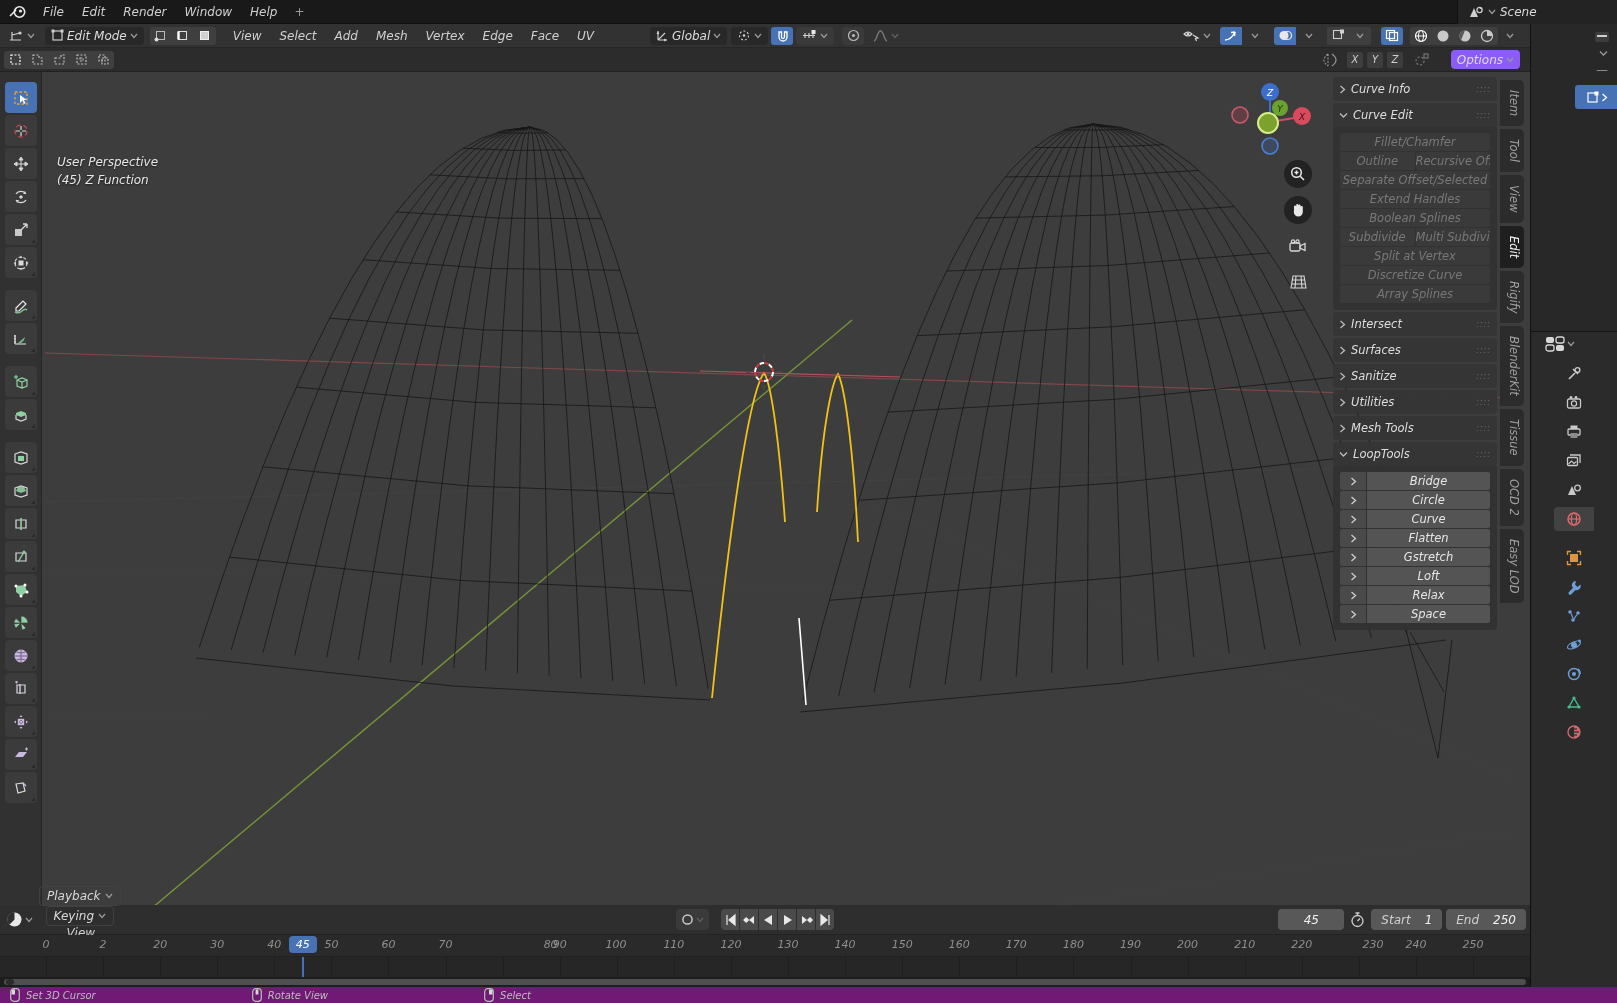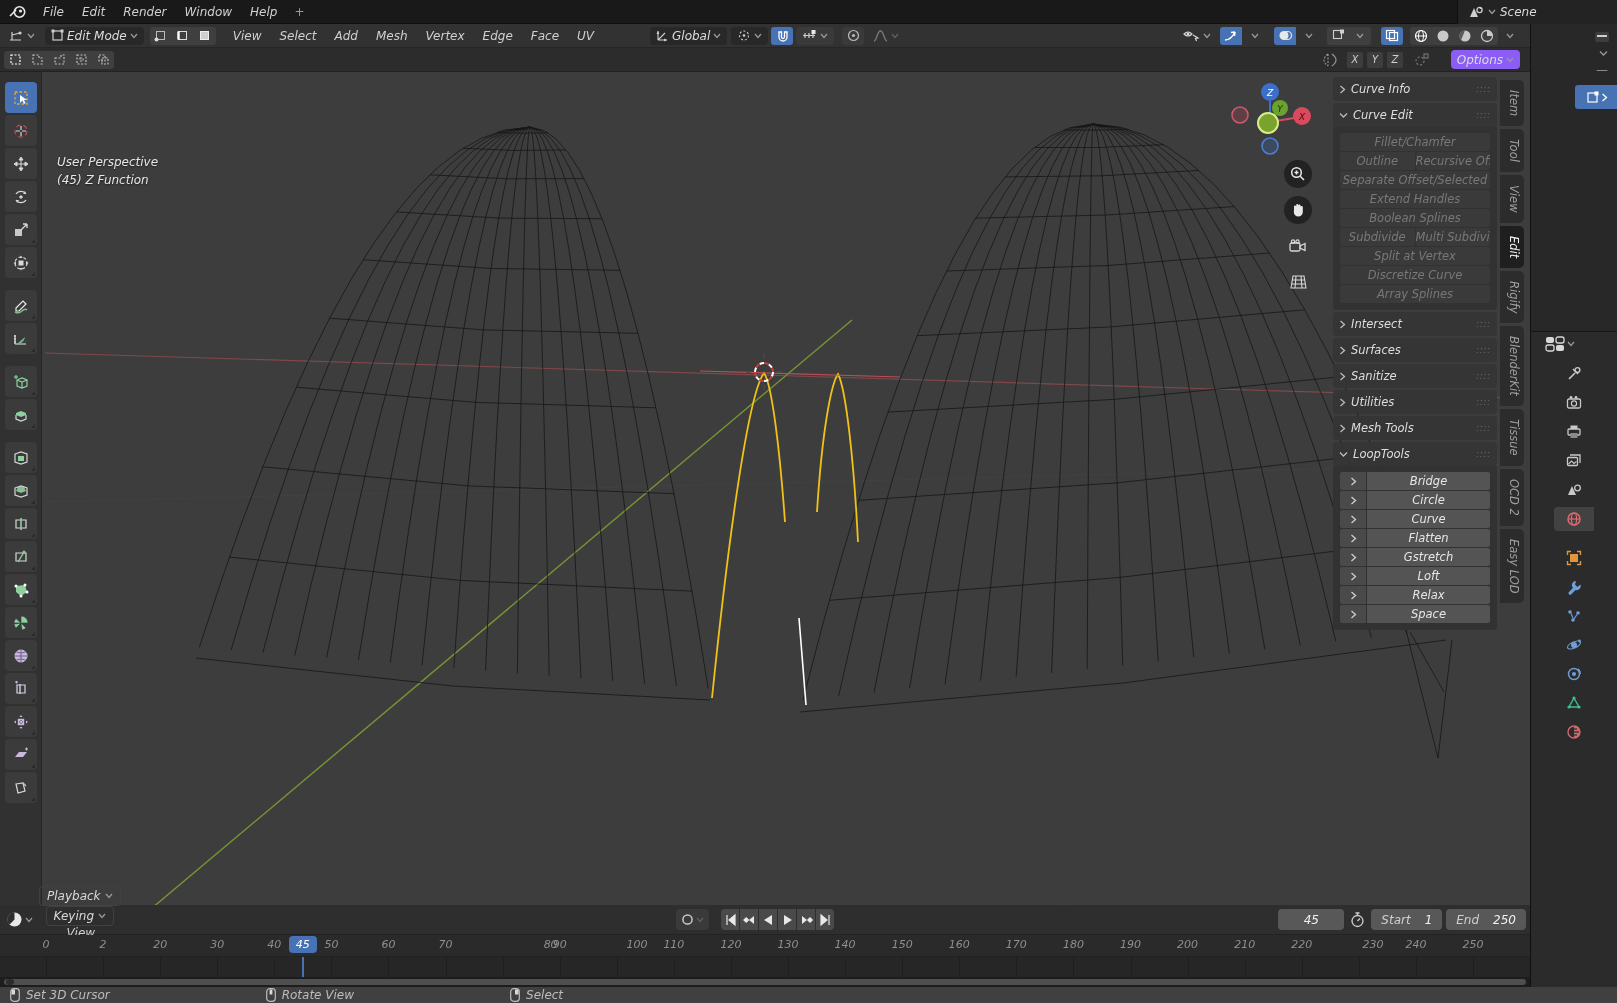--- a/index.html
+++ b/index.html
@@ -93,21 +93,21 @@
   .tick-label { position:absolute; top:3px; font-size:11px; color:#8f8f8f; transform:translateX(-50%); }
   .playhead-badge { position:absolute; top:1px; transform:translateX(-50%); background:#4772b3; color:#fff; font-size:11px; padding:2px 7px; border-radius:4px; }
   .tl-tracks { position:relative; height:20px; background:#262626; overflow:hidden; }
   .track-col { position:absolute; top:0; bottom:0; width:1px; background:#1f1f1f; }
   .playhead-line { position:absolute; top:0; bottom:0; width:2px; background:#4772b3; transform:translateX(-50%); }
   .tl-scroll { position:relative; height:10px; background:#1d1d1d; }
   .tl-scroll .bar { position:absolute; left:4px; right:4px; top:2px; height:6px; background:#4f4f4f; border-radius:3px; }
   .tl-scroll .nub { position:absolute; left:6px; top:2px; width:8px; height:6px; background:#2c2c2c; border-radius:3px; }
 
   
-  .statusbar { position:absolute; left:0; top:987px; width:1617px; height:16px; background:#404040; display:flex; align-items:center; gap:6px; font-size:12px; color:#bdbdbd; }
+  .statusbar { position:absolute; left:0; top:987px; width:1617px; height:16px; background:#701a75; display:flex; align-items:center; gap:6px; font-size:10px; color:#bdbdbd; }
   .sb-item { display:flex; align-items:center; gap:6px; }
   .sb-1 { margin-left:10px; } .sb-2 { margin-left:150px; } .sb-3 { margin-left:150px; }
 
   .chev { color:#9a9a9a; }
   svg { display:block; }
 </style>
 </head>
 <body>
 
 <div id="app">
@@ -1065,21 +1065,21 @@
         <div class="tick-label" style="left: 46px;">0</div>
         <div class="tick-label" style="left: 103.08px;">2</div>
         <div class="tick-label" style="left: 160.16px;">20</div>
         <div class="tick-label" style="left: 217.24px;">30</div>
         <div class="tick-label" style="left: 274.32px;">40</div>
         <div class="tick-label" style="left: 331.4px;">50</div>
         <div class="tick-label" style="left: 388.48px;">60</div>
         <div class="tick-label" style="left: 445.56px;">70</div>
         <div class="tick-label" style="left: 502.64px; margin-left: 48px;">80</div>
         <div class="tick-label" style="left: 559.72px;">90</div>
-        <div class="tick-label" style="left: 637px;">100</div>
+        <div class="tick-label" style="left: 616px;">100</div>
         <div class="tick-label" style="left: 673.88px;">110</div>
         <div class="tick-label" style="left: 730.96px;">120</div>
         <div class="tick-label" style="left: 788.04px;">130</div>
         <div class="tick-label" style="left: 845.12px;">140</div>
         <div class="tick-label" style="left: 902.2px;">150</div>
         <div class="tick-label" style="left: 959.28px;">160</div>
         <div class="tick-label" style="left: 1016.36px;">170</div>
         <div class="tick-label" style="left: 1073.44px;">180</div>
         <div class="tick-label" style="left: 1130.52px;">190</div>
         <div class="tick-label" style="left: 1187.6px;">200</div>

